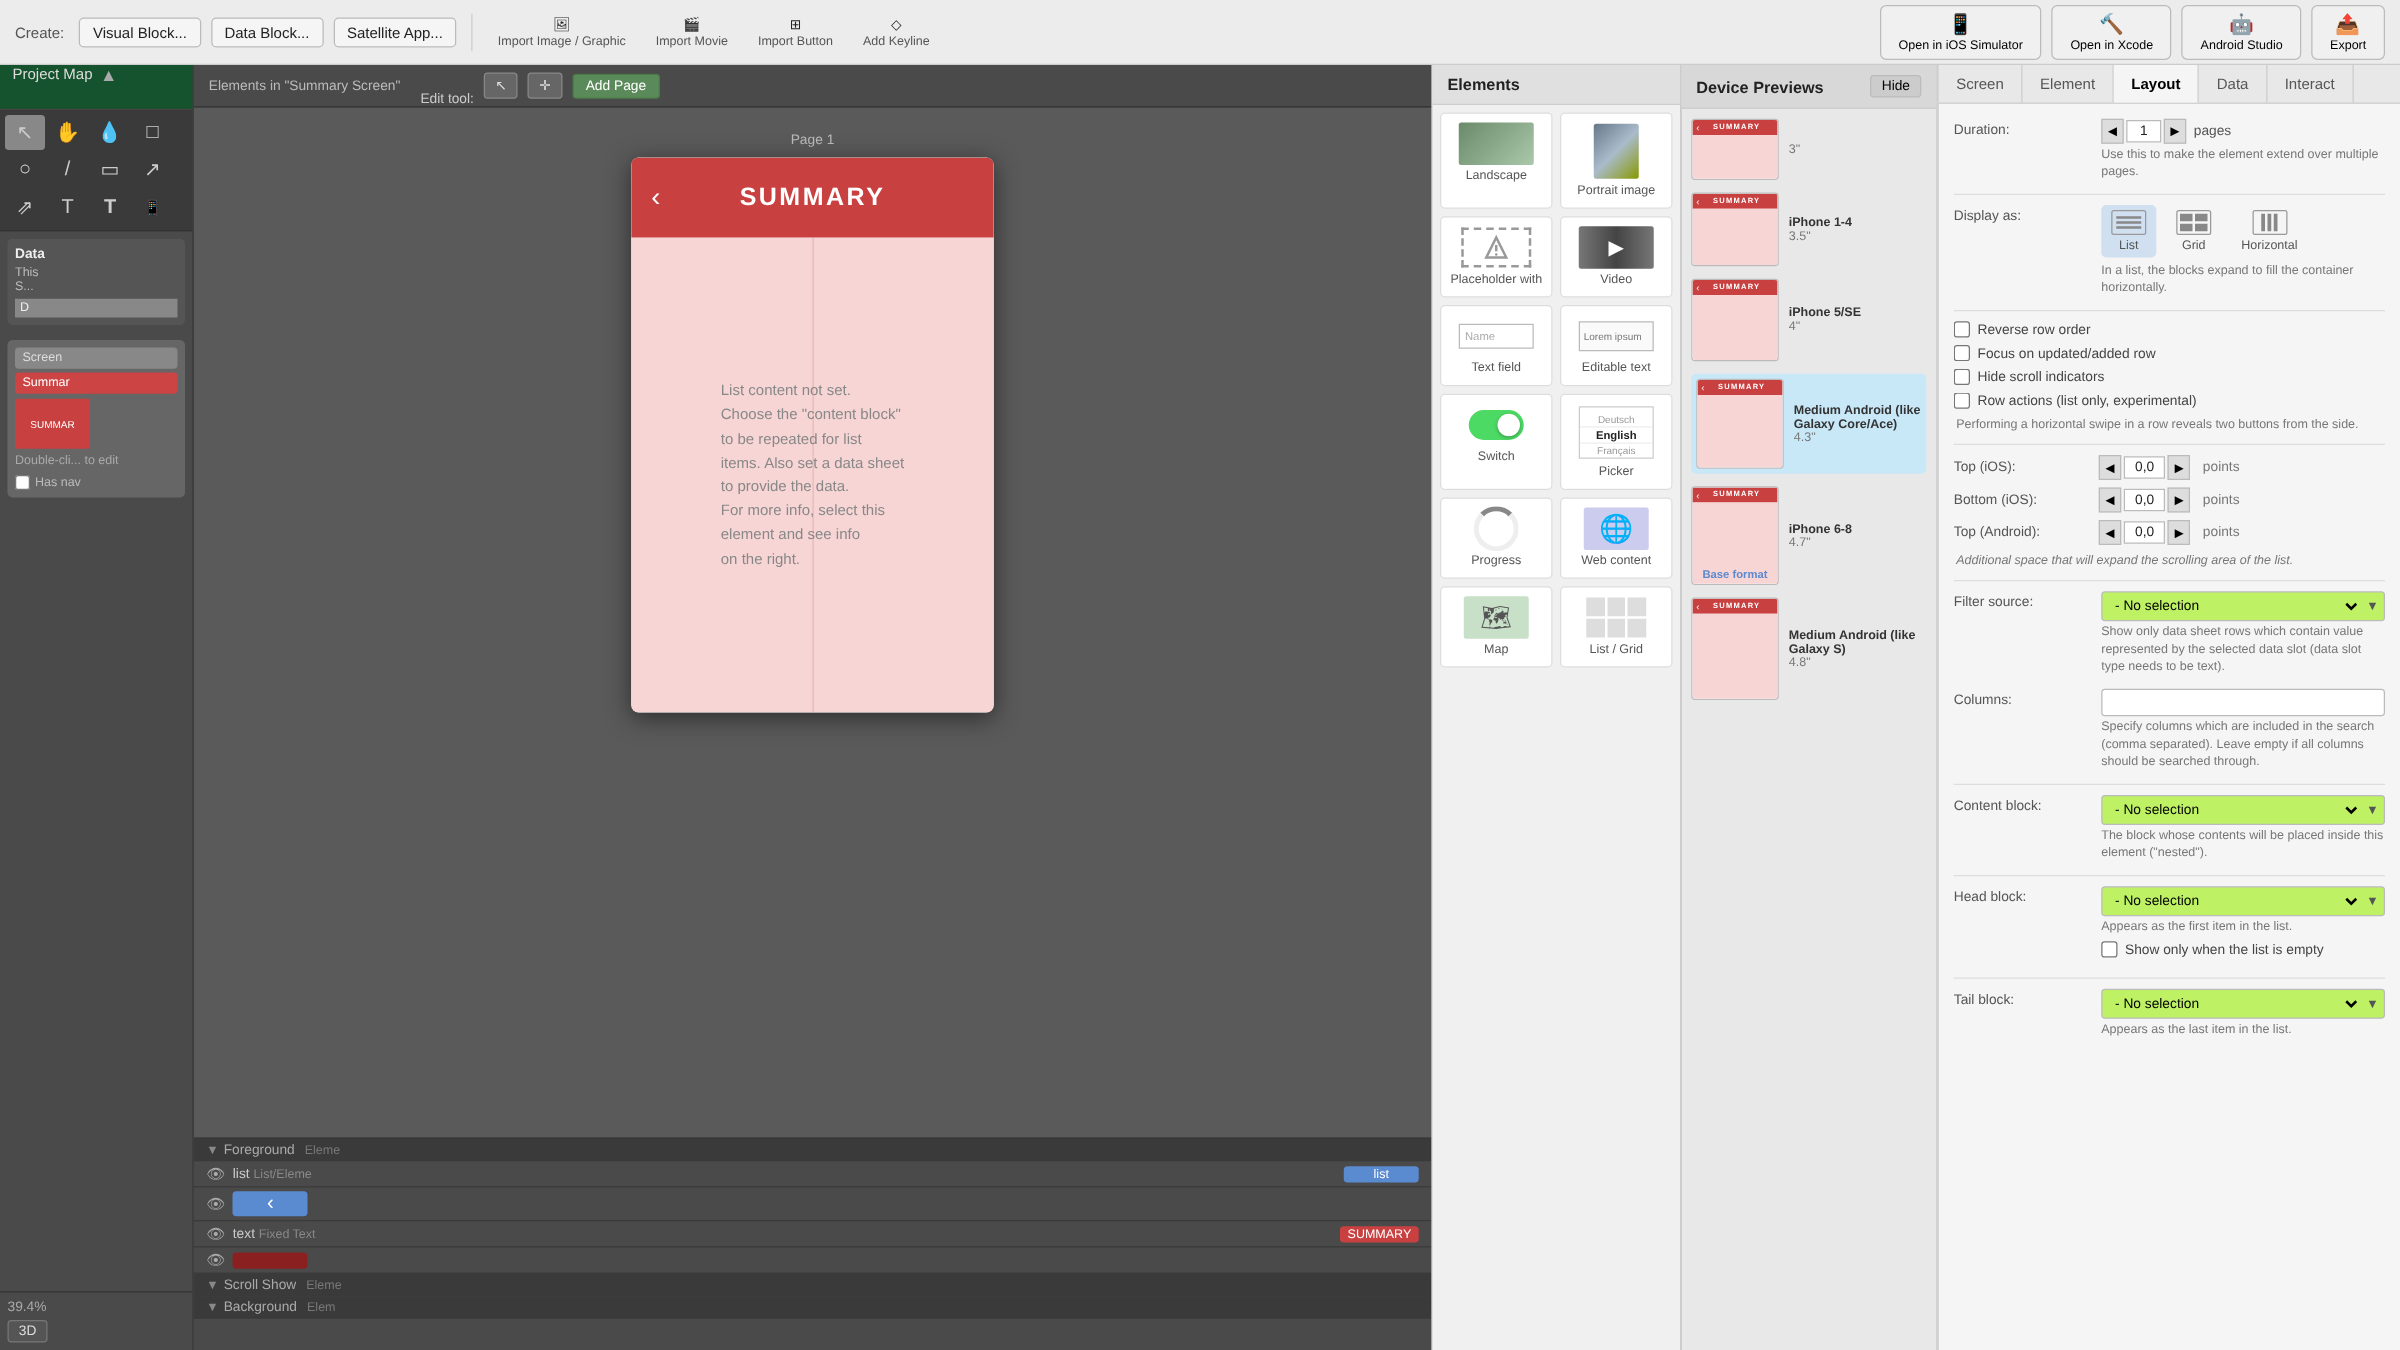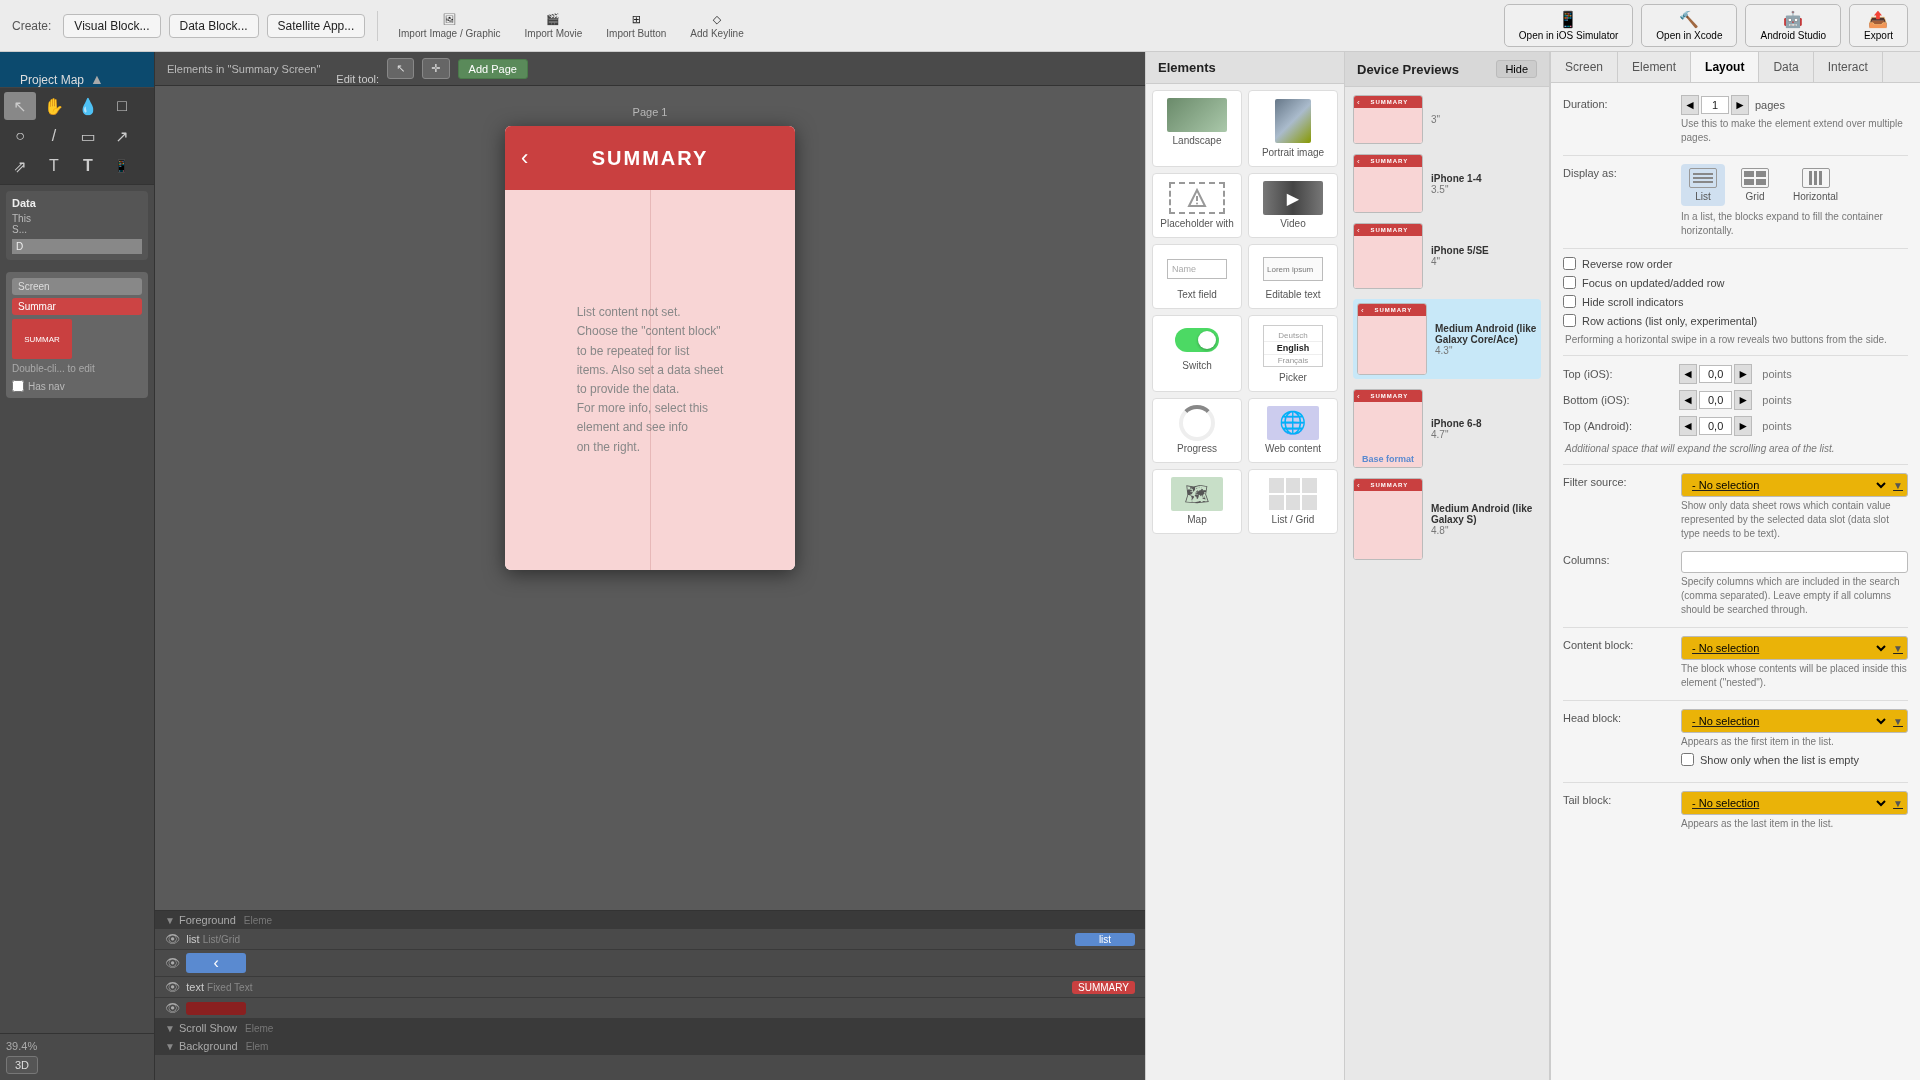--- a/index.html
+++ b/index.html
@@ -61,24 +61,24 @@
     
     #left-panel {
       width: 155px;
       background: #4a4a4a;
       display: flex;
       flex-direction: column;
       border-right: 1px solid #333;
     }
     #project-map-header {
       height: 36px;
-      background: #0c4a6e;
-      display: flex;
-      align-items: flex-end;
-      padding: 0 20px;
+      background: #14532d;
+      display: flex;
+      align-items: flex-start;
+      padding: 0 10px;
       font-size: 12px;
       color: #ddd;
       border-bottom: 1px solid #444;
     }
     #tool-palette {
       display: flex;
       flex-direction: column;
       padding: 4px;
       gap: 2px;
     }
@@ -504,25 +504,24 @@
     .margin-label { font-size: 11px; color: #555; min-width: 110px; }
     .points-label { font-size: 11px; color: #777; margin-left: 4px; }
     .section-divider {
       height: 1px;
       background: #ddd;
       margin: 8px 0;
     }
     .no-selection-select {
       display: flex;
       align-items: center;
-      background: #eab308;
+      background: #bef264;
       border: 1px solid #bbb;
       border-radius: 3px;
       flex: 1;
-      text-decoration: underline;
     }
     .no-selection-select select {
       border: none;
       background: transparent;
       flex: 1;
       font-size: 11px;
       padding: 4px 6px;
       outline: none;
     }
     .columns-input {
@@ -665,21 +664,21 @@
 
     <div id="elements-panel">
       <div class="elements-section-header">
         <span class="section-arrow">▼</span>
         <span>Foreground</span>
         <span style="color:#777;font-size:10px;margin-left:4px;">Eleme</span>
       </div>
       <div class="elements-row">
         <span class="eye-icon">👁</span>
         <span class="el-name">
-          list <span class="el-type">List/Grid</span>
+          list <span class="el-type">List/Eleme</span>
         </span>
         <span class="el-badge">list</span>
       </div>
       <div class="elements-row">
         <span class="eye-icon">👁</span>
         <span class="el-badge back-btn" style="font-size:16px;">‹</span>
       </div>
       <div class="elements-row">
         <span class="eye-icon">👁</span>
         <span class="el-name">

